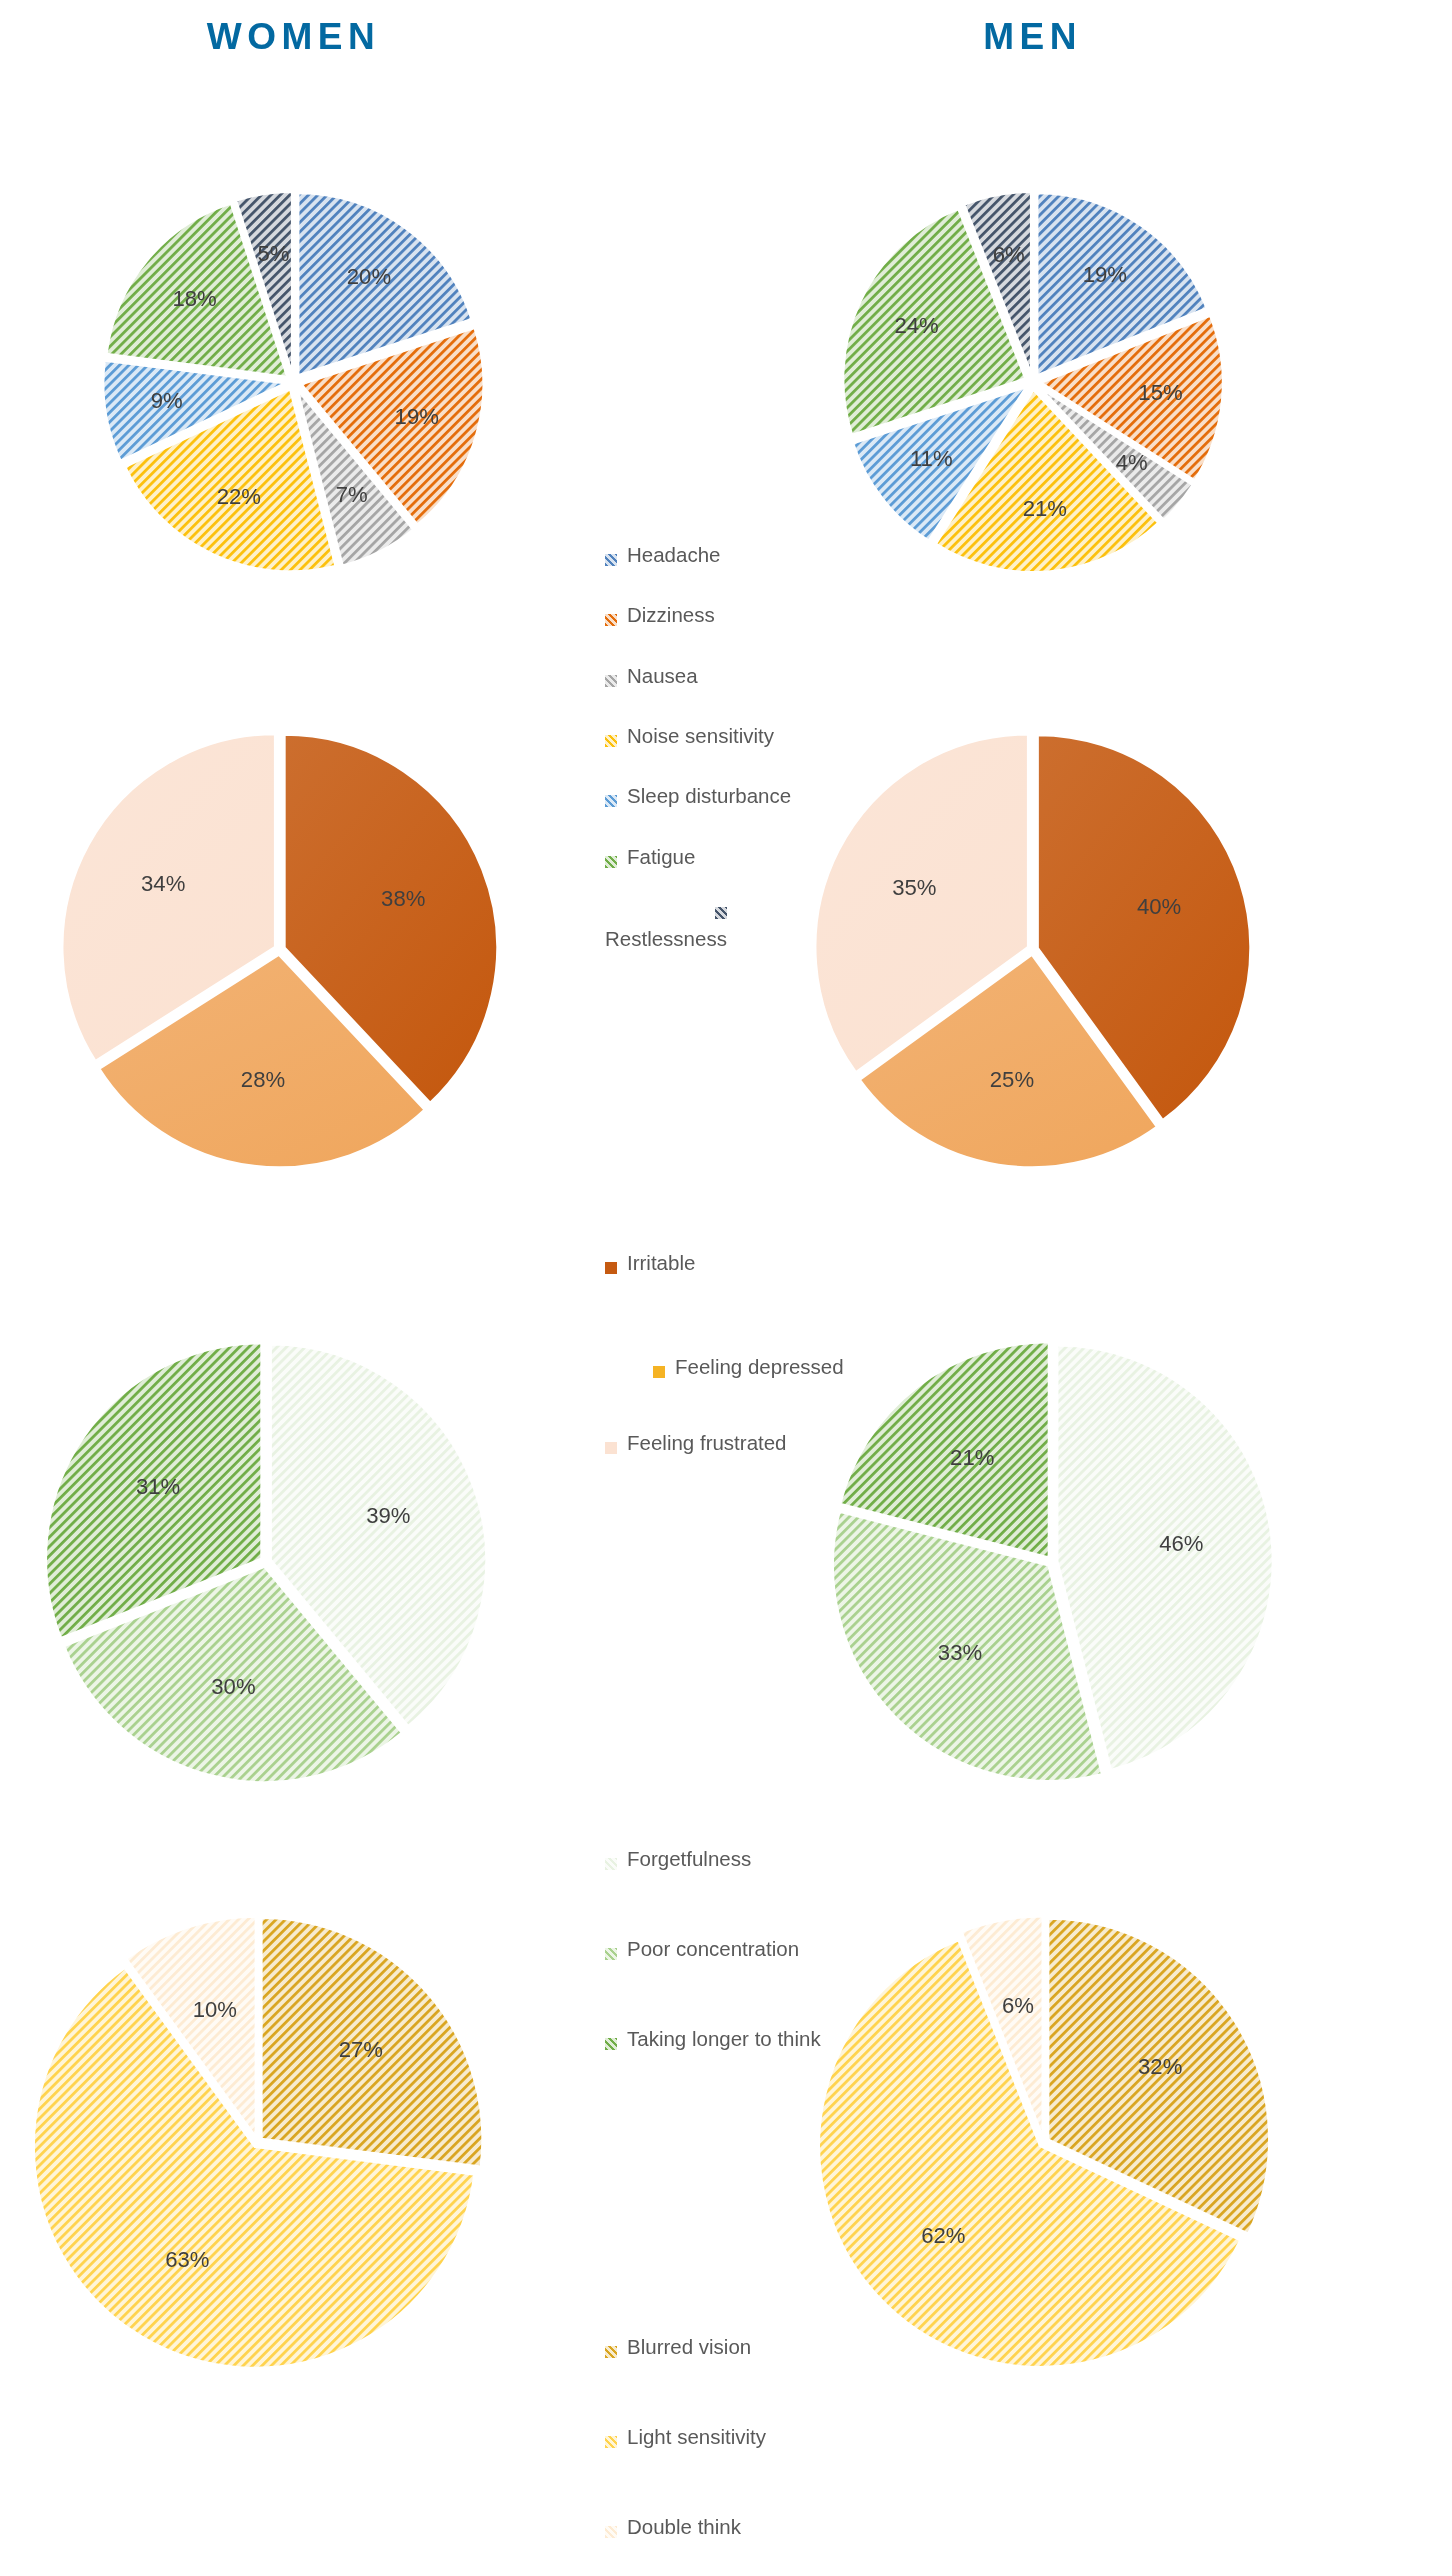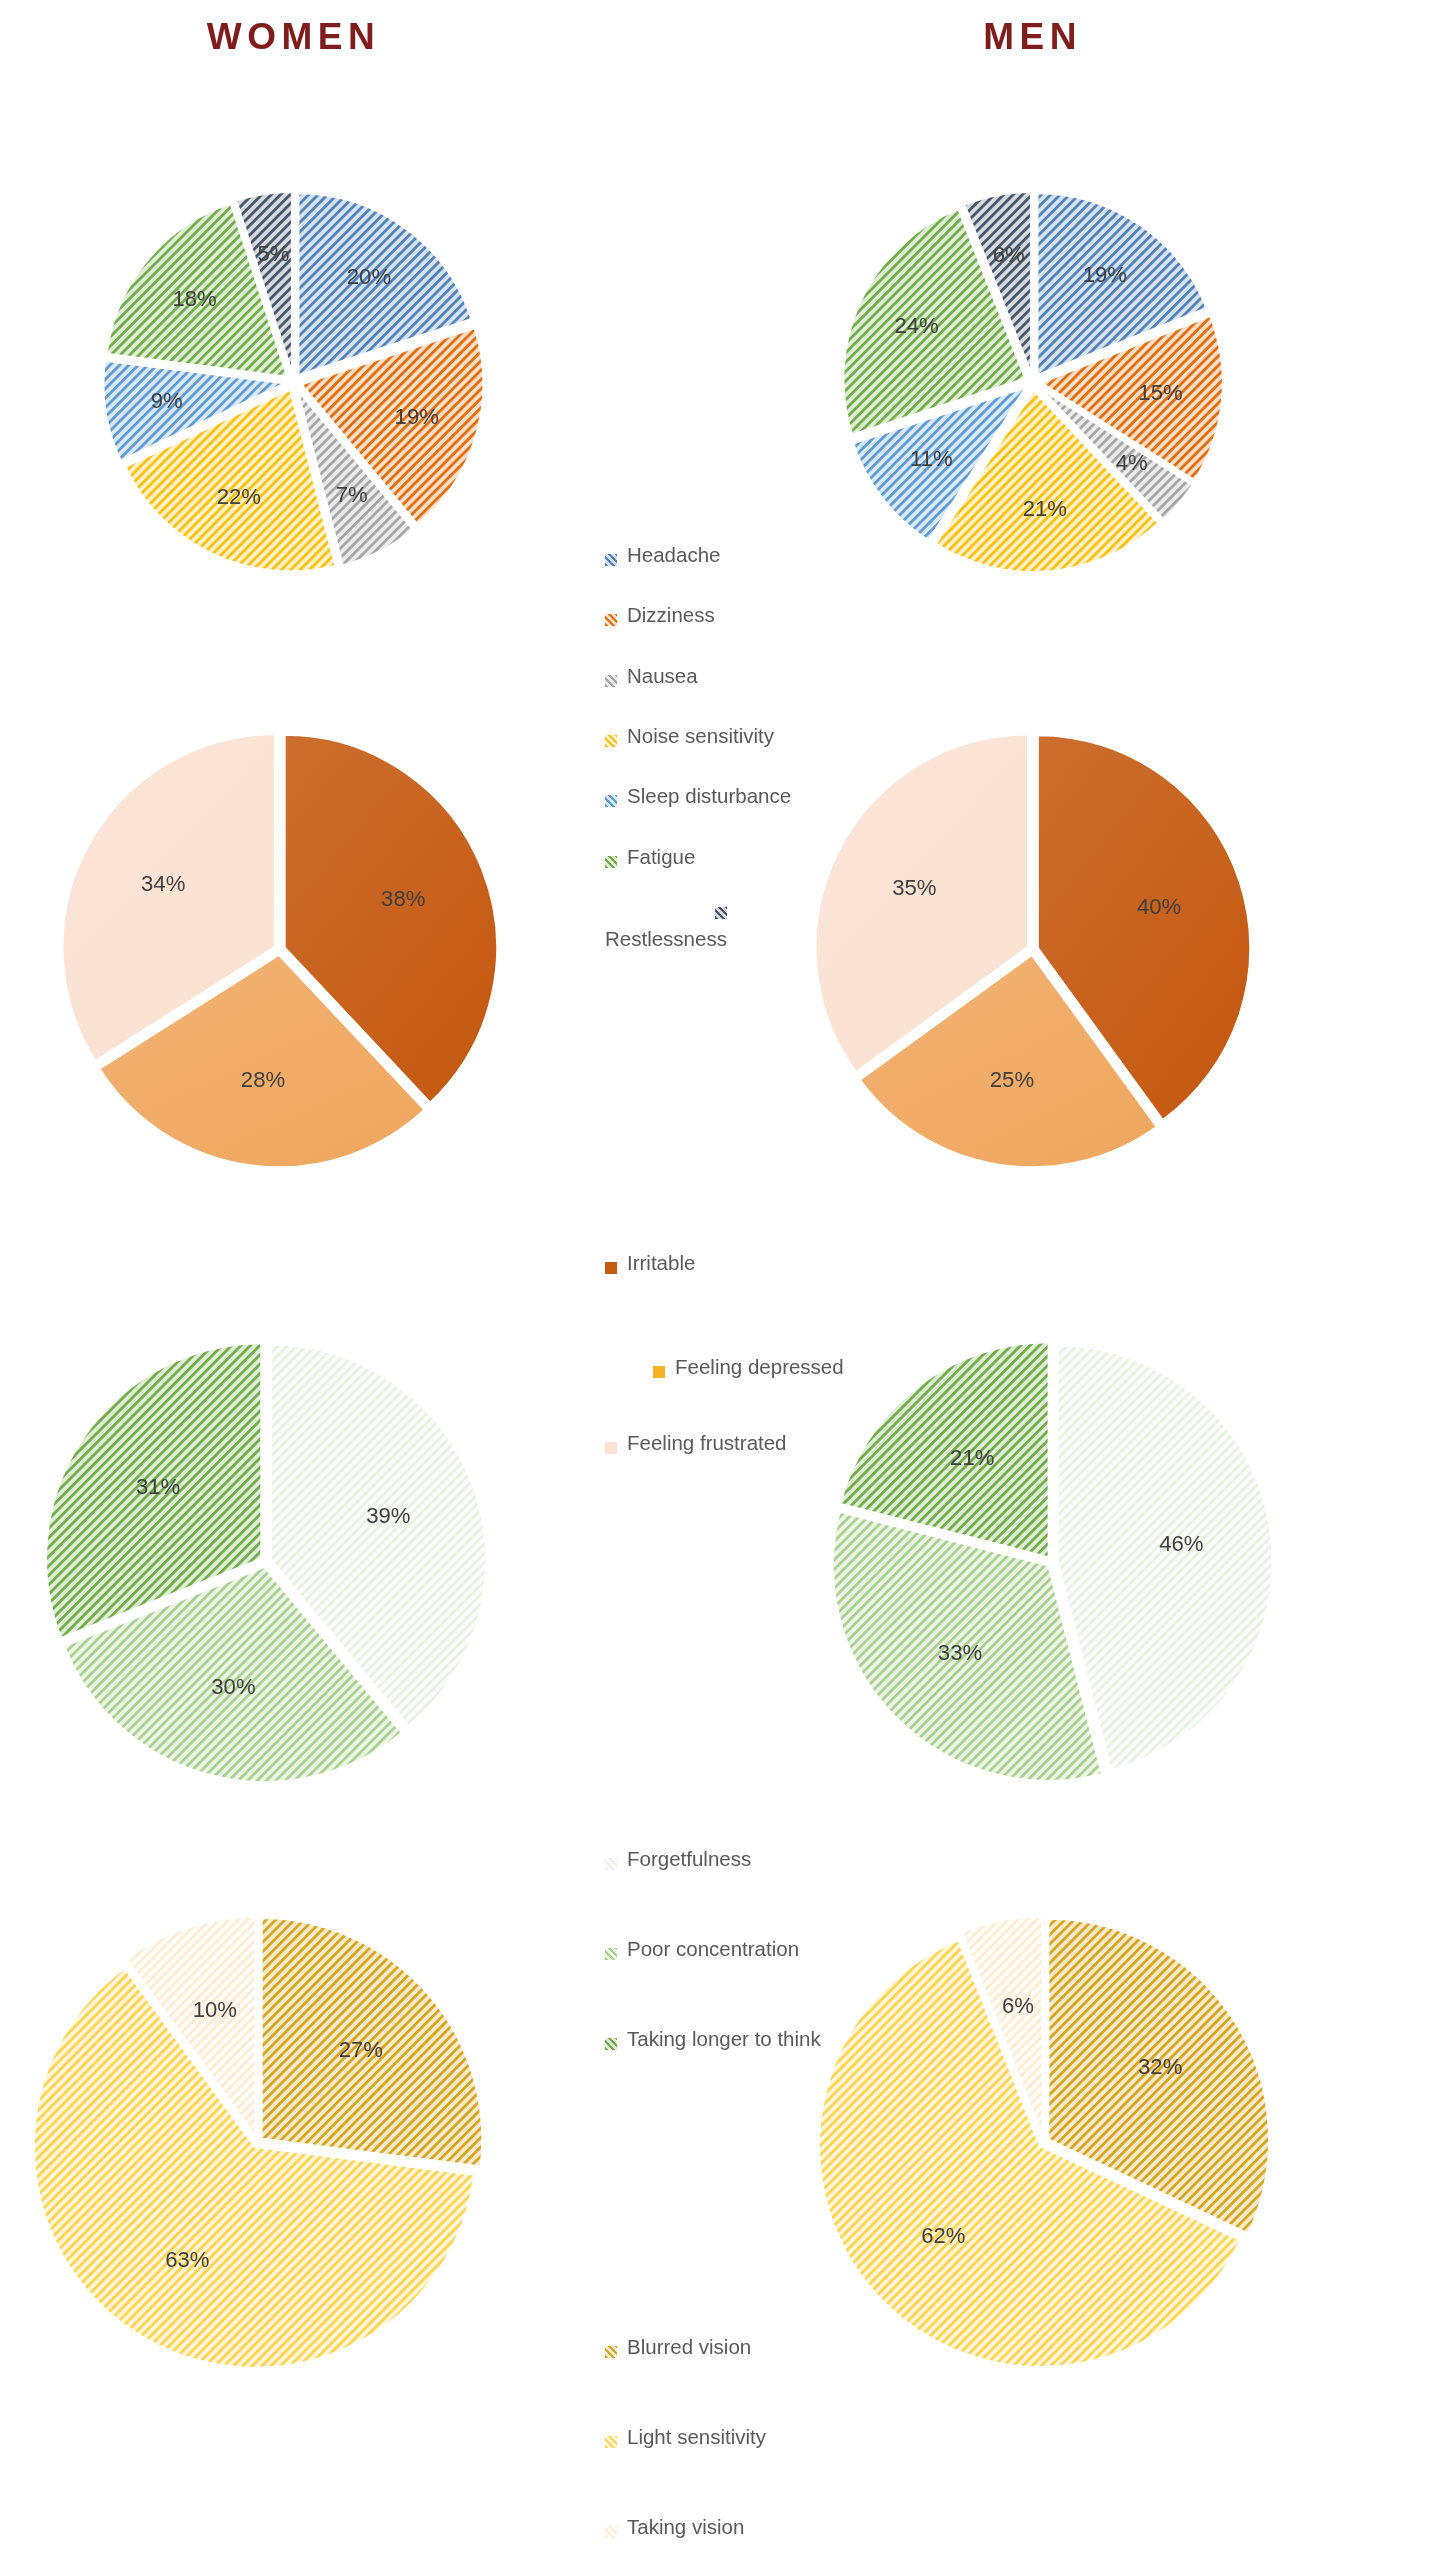--- a/index.html
+++ b/index.html
@@ -7,21 +7,21 @@
     width:1453px;height:2576px;position:relative;overflow:hidden;
     font-family:"Liberation Sans","DejaVu Sans",sans-serif;
     -webkit-font-smoothing:antialiased;
   }
   .canvas{position:absolute;inset:0;}
 
   
   .col-title{
     position:absolute;top:15.5px;
     font-size:37px;font-weight:700;letter-spacing:5.5px;
-    color:#7f1d1d;text-align:center;white-space:nowrap;
+    color:#0369a1;text-align:center;white-space:nowrap;
   }
   #title-women{left:0;width:587px;}
   #title-men{left:753px;width:559px;}
 
   
   .chart{position:absolute;}
   .chart svg{display:block;overflow:visible;}
 
   
   .r1{top:116px;}
@@ -360,19 +360,19 @@
         <div class="legend-row" style="top: 0px;">
           <span class="sw" style="background: repeating-linear-gradient(45deg, rgb(217, 165, 32) 0px, rgb(217, 165, 32) 2.2px, rgb(247, 235, 206) 2.2px, rgb(247, 235, 206) 5px);"></span>
           <span class="lbl">Blurred vision</span>
         </div>
         <div class="legend-row" style="top: 90px;">
           <span class="sw" style="background: repeating-linear-gradient(45deg, rgb(255, 211, 77) 0px, rgb(255, 211, 77) 2.2px, rgb(255, 245, 216) 2.2px, rgb(255, 245, 216) 5px);"></span>
           <span class="lbl">Light sensitivity</span>
         </div>
         <div class="legend-row" style="top: 180px;">
           <span class="sw" style="background: repeating-linear-gradient(45deg, rgb(253, 235, 211) 0px, rgb(253, 235, 211) 2.2px, rgb(255, 251, 245) 2.2px, rgb(255, 251, 245) 5px);"></span>
-          <span class="lbl">Taking vision</span>
+          <span class="lbl">Double think</span>
         </div>
       </div>
     </div>
 
 </div>
 
 
 </body></html>

